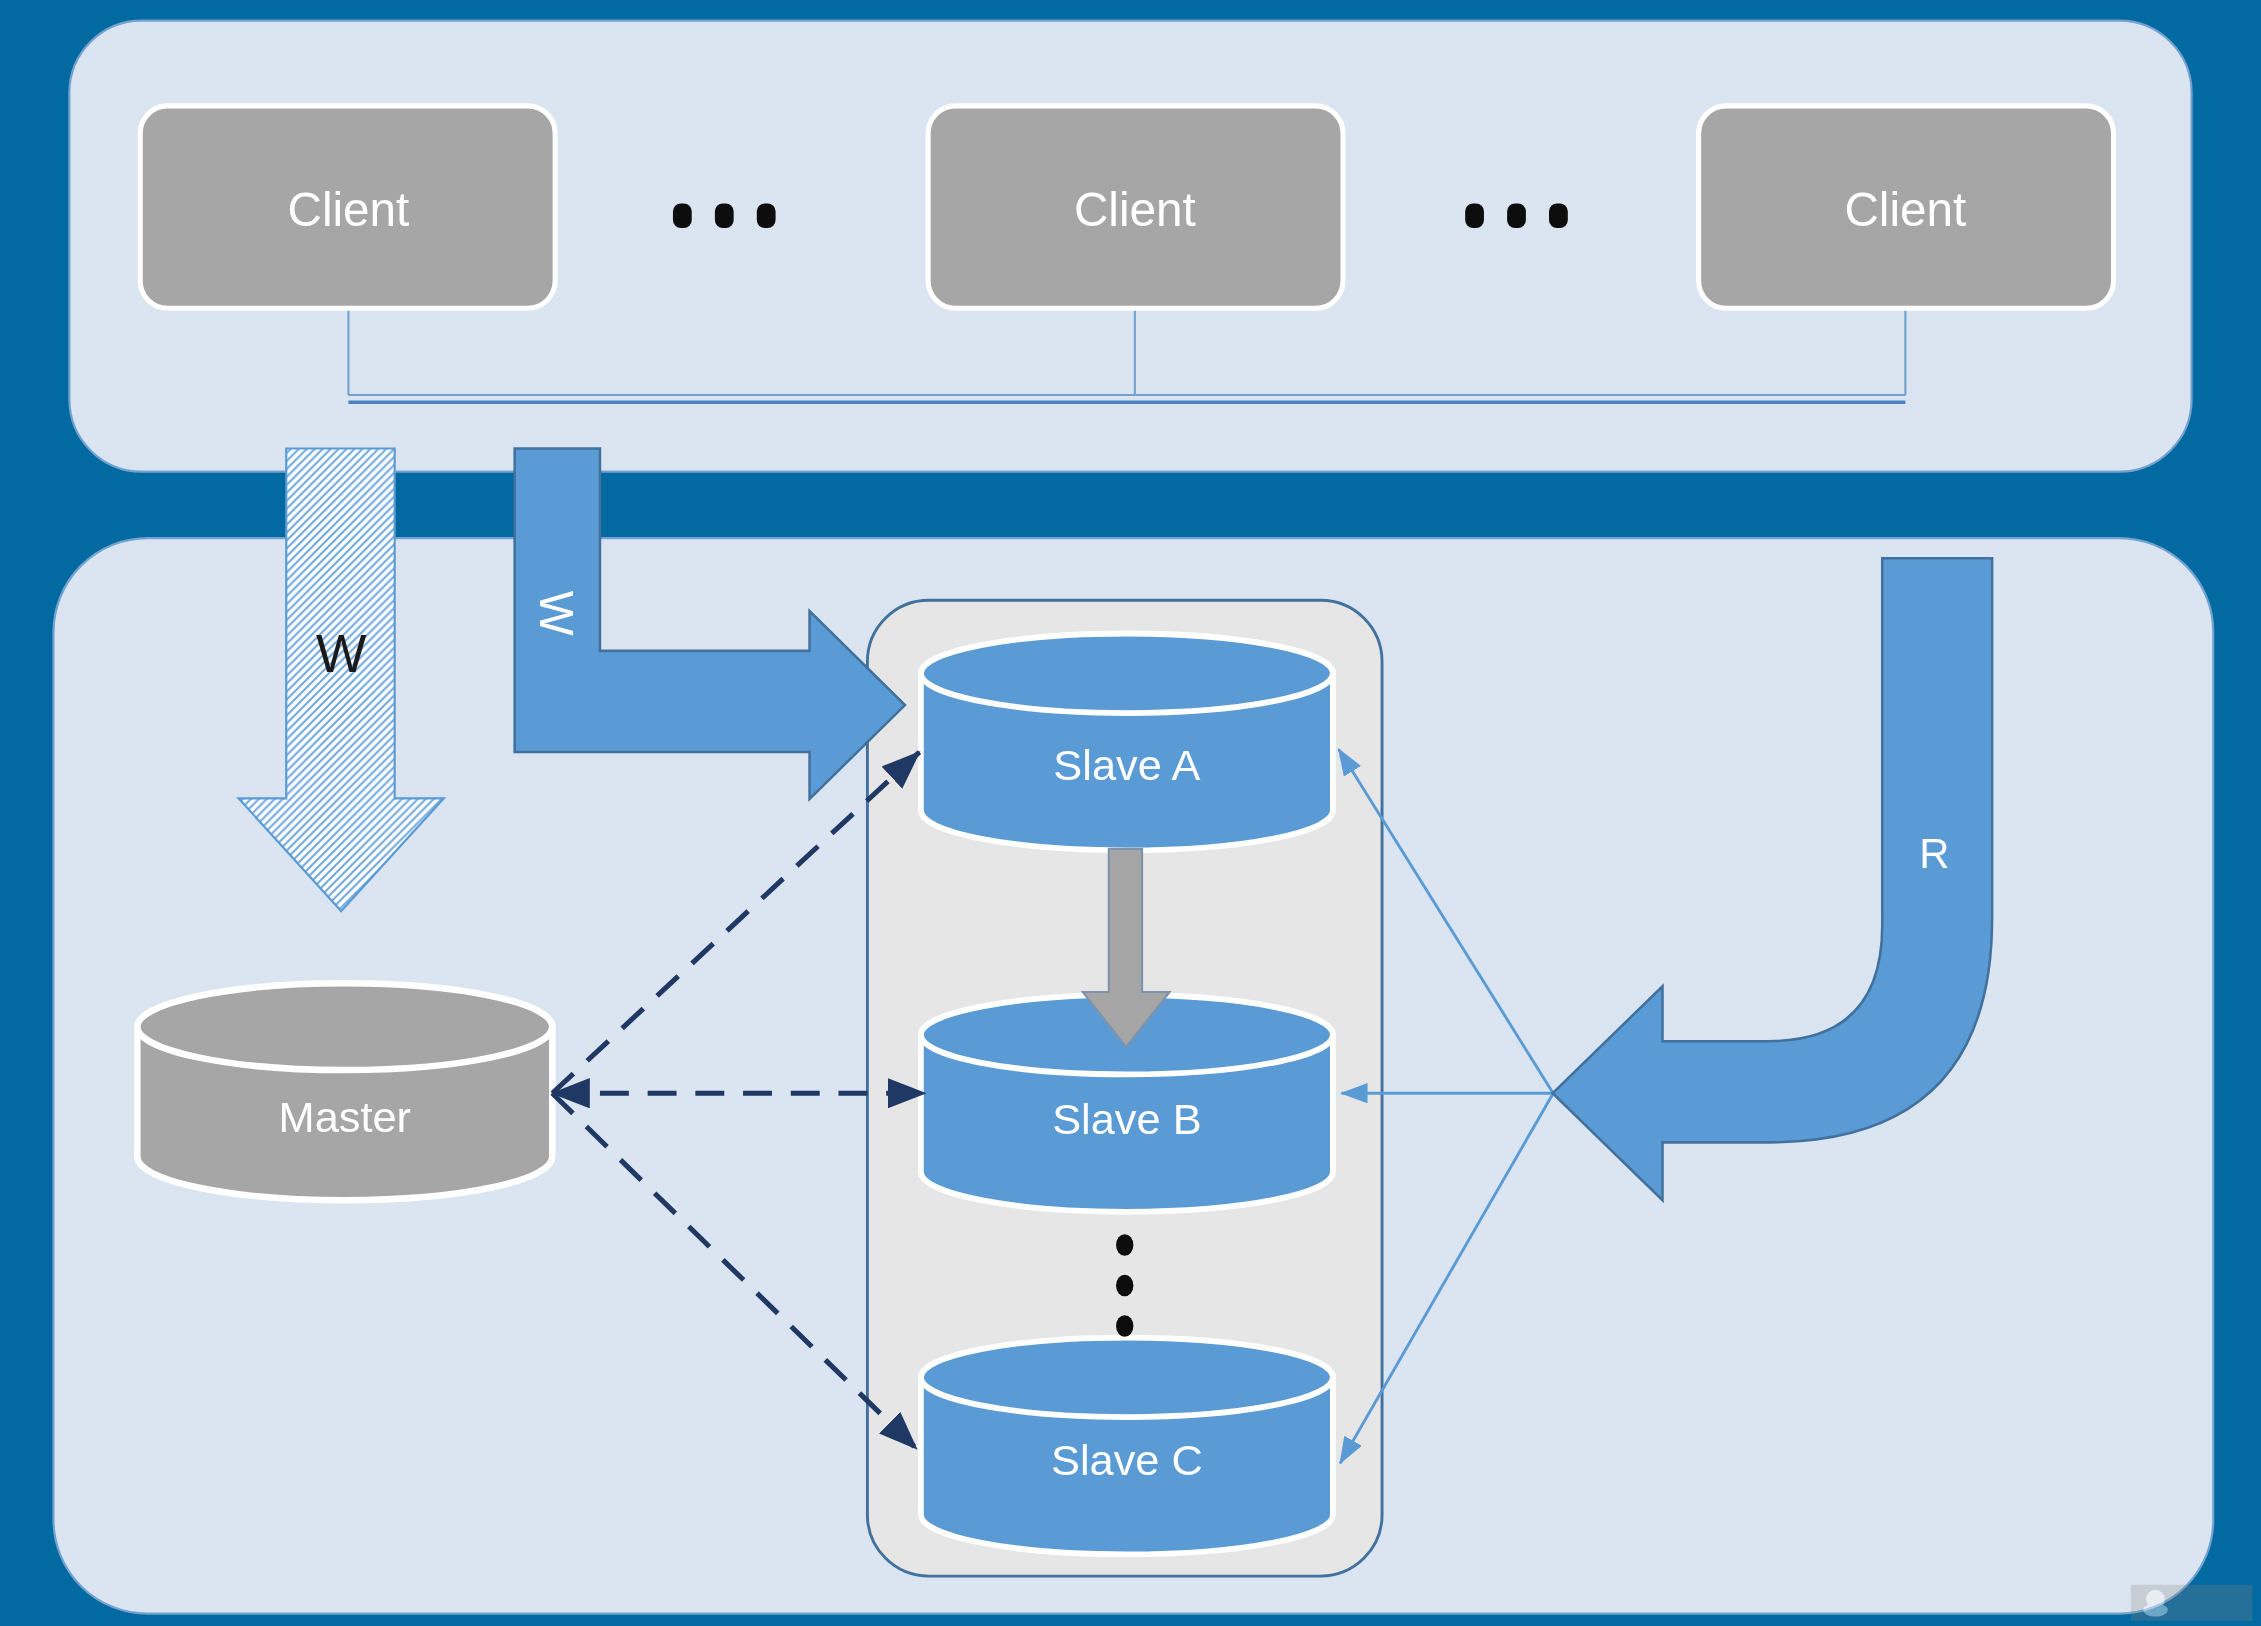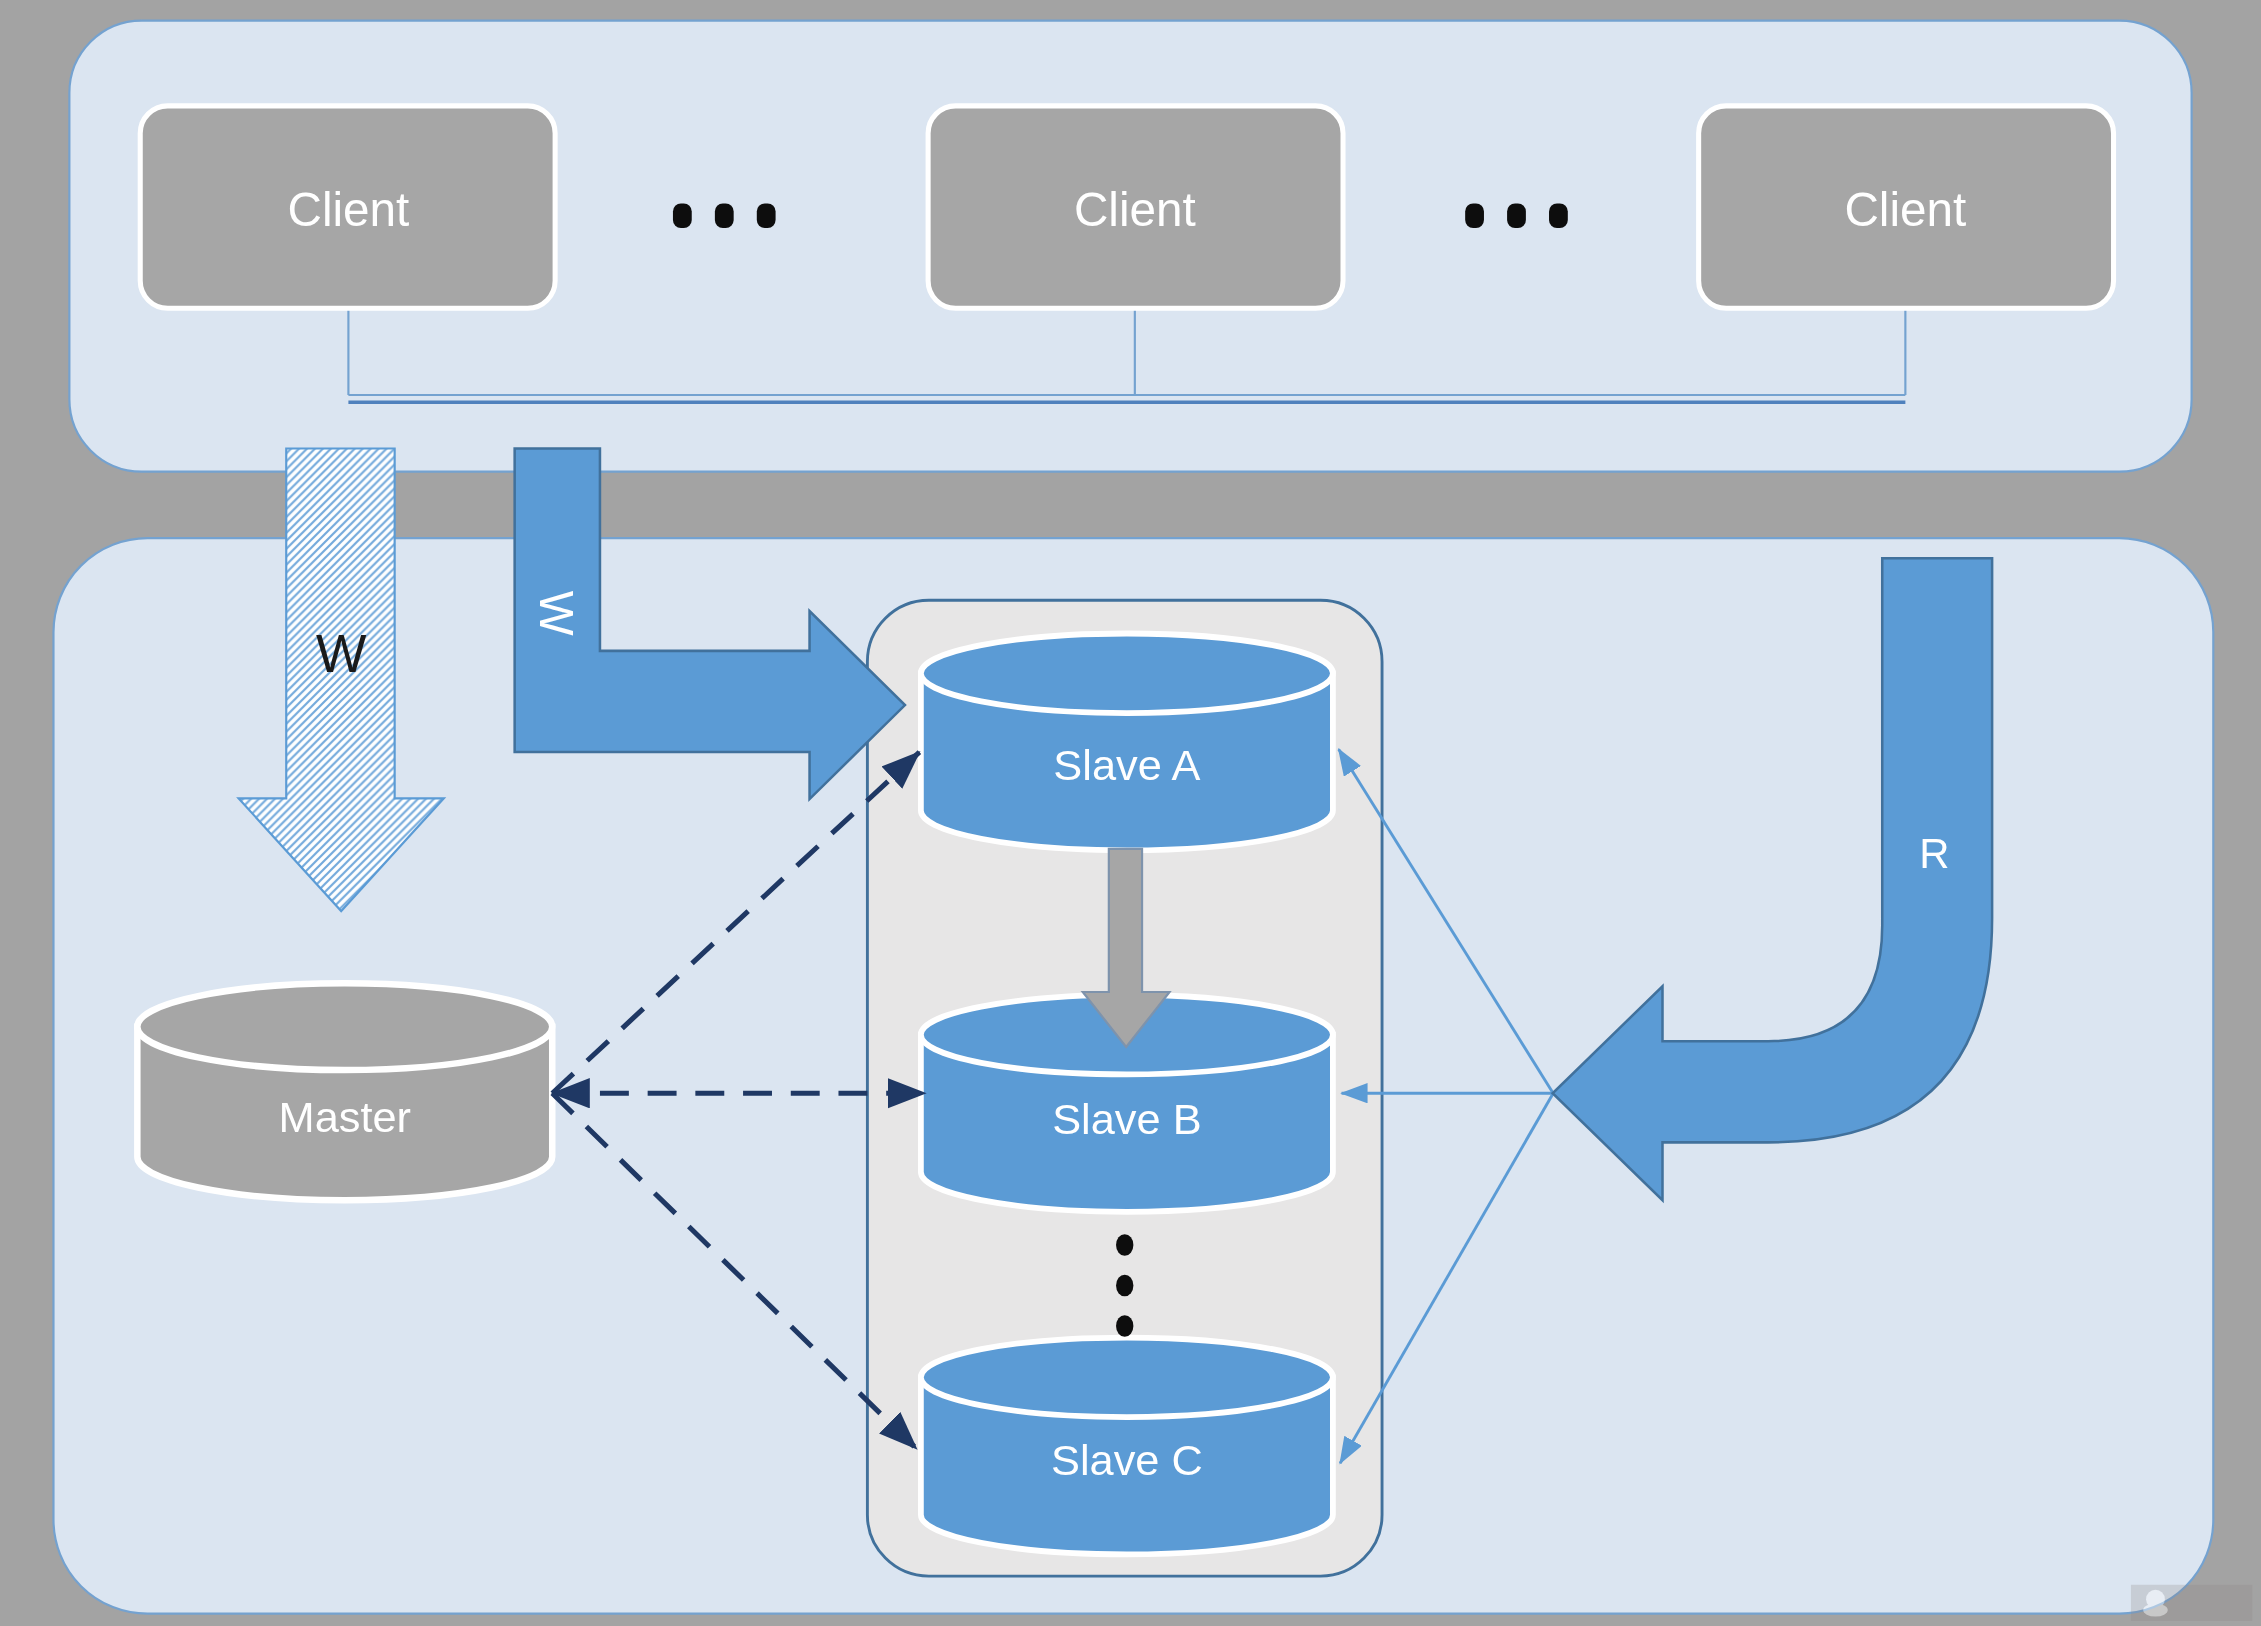--- a/index.html
+++ b/index.html
@@ -1,16 +1,16 @@
 <!DOCTYPE html>
 <html style="font-size:11.6px"><head>
 <meta charset="utf-8">
 <style>
   html,body { margin:0; padding:0; background:#ffffff; }
-  .stage { position:relative; width:2261px; height:1627px; background:#a3a3a3; overflow:hidden; }
+  .stage { position:relative; width:2261px; height:1627px; background:#0369a1; overflow:hidden; }
   svg { display:block; }
   text { font-family:"Liberation Sans", sans-serif; text-anchor:middle; dominant-baseline:central; }
   .lbl-white { fill:#ffffff; }
   .f-client { font-size:66px; }
   .f-node   { font-size:60px; }
   .f-w-black{ font-size:74px; fill:#1a1a1a; }
   .f-w-vert { font-size:66px; fill:#ffffff; }
   .f-r      { font-size:58px; fill:#ffffff; }
 </style>
 </head>

